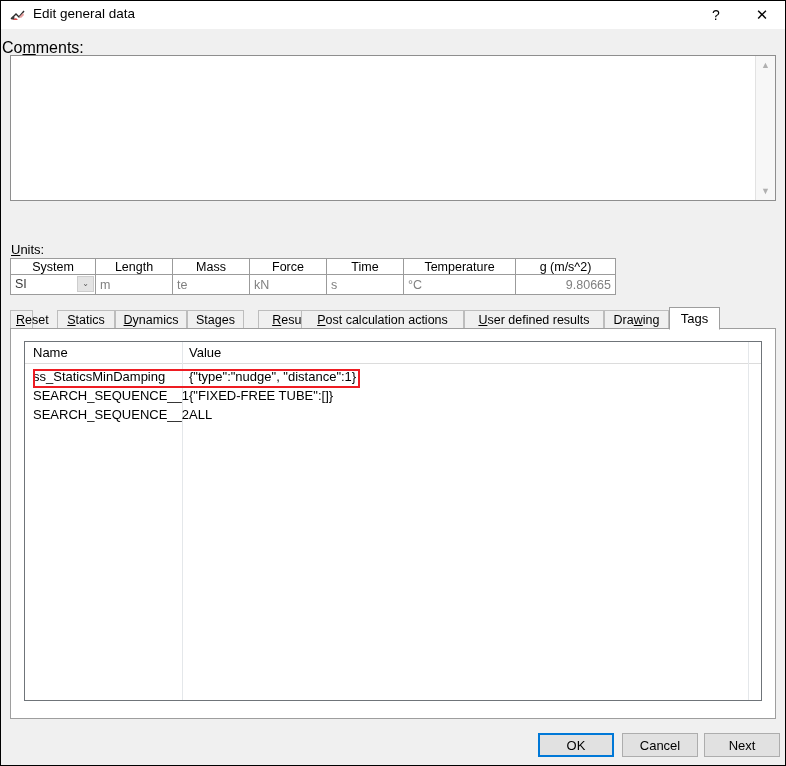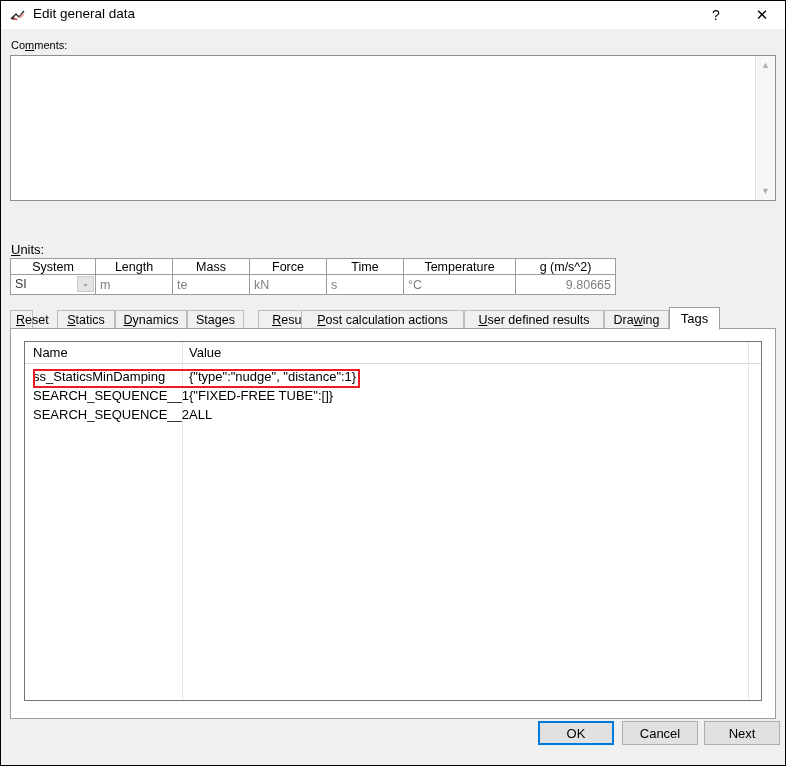--- a/index.html
+++ b/index.html
@@ -66,22 +66,22 @@
     position: absolute;
     left: 0; top: 28px;
     width: 784px;
     height: 690px;
     background: #f0f0f0;
   }
 
   
   #comments-label {
     position: absolute;
-    left: 10px; top: 10px;
-    font-size: 11px;
+    left: 1px; top: 10px;
+    font-size: 16px;
   }
   .underline-char { text-decoration: underline; }
 
   #comments-box {
     position: absolute;
     left: 9px; top: 26px;
     width: 766px;
     height: 146px;
     box-sizing: border-box;
     background: #ffffff;
@@ -285,21 +285,21 @@
   
   #footer {
     position: absolute;
     left: 0; top: 718px;
     width: 784px;
     height: 46px;
     background: #f0f0f0;
   }
   .footer-btn {
     position: absolute;
-    top: 2px;
+    top: 14px;
     width: 76px;
     height: 24px;
     box-sizing: border-box;
     font-family: "Liberation Sans", sans-serif;
     font-size: 13px;
     text-align: center;
     background: #e1e1e1;
     border: 1px solid #adadad;
     color: #000;
     cursor: default;

